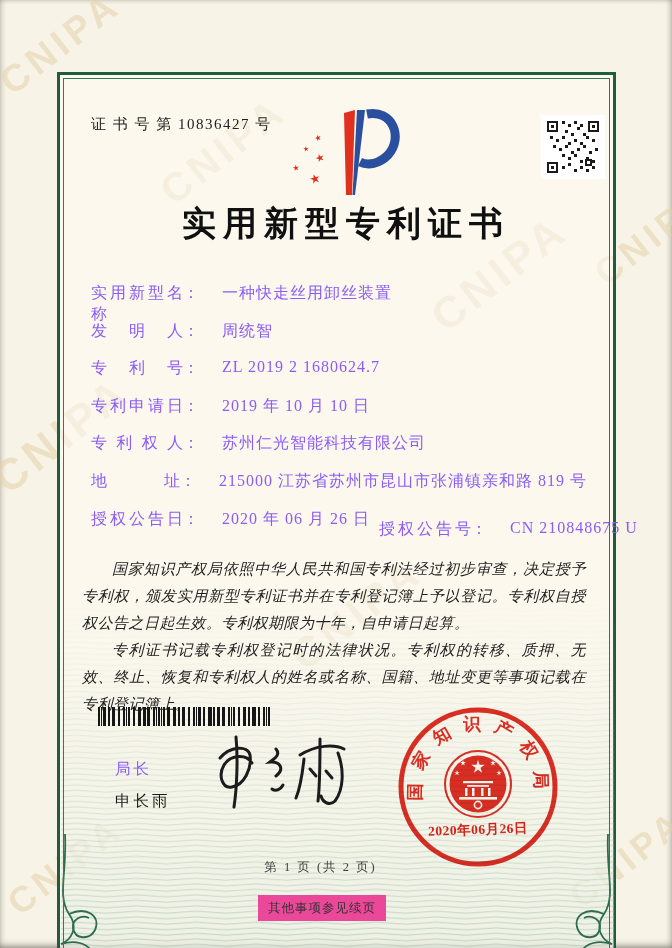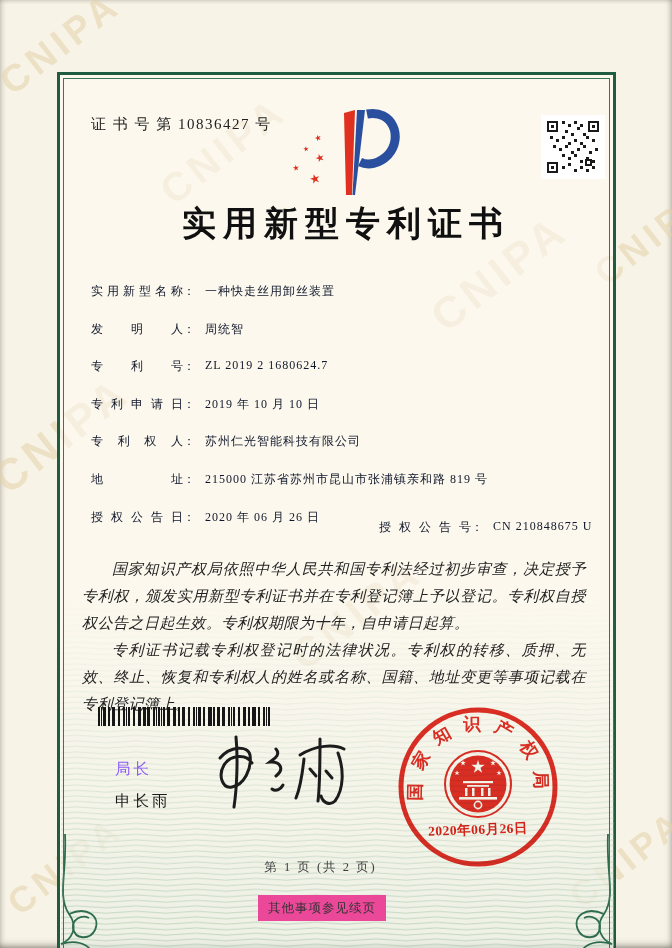--- a/index.html
+++ b/index.html
@@ -31,25 +31,25 @@
   .waves{position:absolute;left:1px;bottom:1px;pointer-events:none;}
   
   .certno{position:absolute;left:31px;top:40px;font-size:15px;letter-spacing:1.5px;color:#222;}
   .logo{position:absolute;left:228px;top:32px;}
   .qr{position:absolute;left:481px;top:40px;background:#fff;padding:0;}
   .title{
     position:absolute;left:0;right:0;top:126px;text-align:center;
     font-size:34px;font-weight:700;letter-spacing:7px;text-indent:7px;color:#101010;padding-left:12px;
   }
   
-  .fields{position:absolute;left:31px;top:208px;right:26px;font-size:12px;color:#0f172a;}
+  .fields{position:absolute;left:31px;top:208px;right:26px;font-size:16px;color:#8b5cf6;}
   .frow{height:37.6px;display:flex;align-items:flex-start;position:relative;}
   .lbl{display:inline-block;width:92px;text-align:justify;text-align-last:justify;}
   .colon{display:inline-block;}
-  .val{margin-left:10px;letter-spacing:1px;white-space:nowrap;}
+  .val{margin-left:23px;letter-spacing:1px;white-space:nowrap;}
   .pair2{position:absolute;left:288px;top:10px;display:flex;}
   
   .bodytext{
     position:absolute;left:22px;right:27px;top:481px;
     font-size:15px;line-height:27px;color:#222;text-align:justify;
     font-style:italic;letter-spacing:.5px;
   }
   .bodytext p{margin:0;text-indent:2em;}
   
   .barcode{

